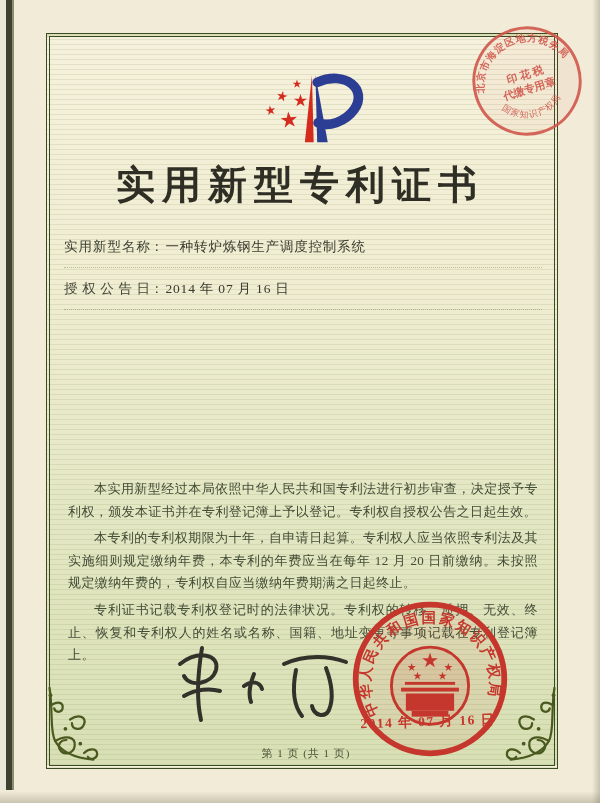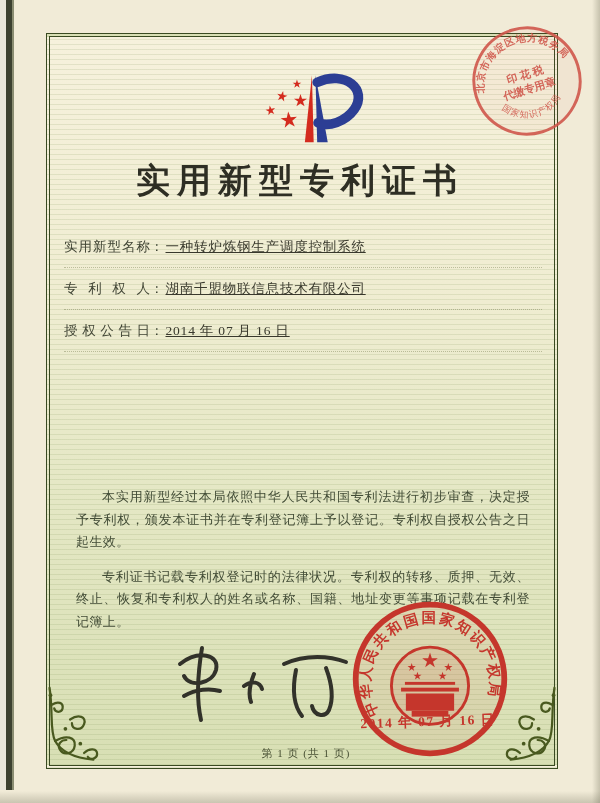--- a/index.html
+++ b/index.html
@@ -31,42 +31,42 @@
       linear-gradient(180deg,#f6f1dc 0%,#f0edd2 34%,#e4e7c4 64%,#d8dfb4 100%);
   }
   .cert-no{
     position:absolute;left:76px;top:72px;
     font-size:13.5px;color:#45483a;letter-spacing:2.5px;
   }
   .logo{position:absolute;left:238px;top:68px;width:132px;height:92px;}
   .tax-stamp{position:absolute;left:468px;top:22px;width:118px;height:118px;transform:rotate(-17deg);opacity:.88;}
   .title{
     position:absolute;left:0;top:158px;width:100%;
-    text-align:center;font-size:34px;font-weight:bold;color:#2e2e24;letter-spacing:7px;
+    text-align:center;font-size:39px;font-weight:bold;color:#2e2e24;letter-spacing:7px;
   }
   .fields{position:absolute;left:64px;top:226px;width:478px;}
   .field-row{
     height:42px;box-sizing:border-box;padding-top:12px;
     font-size:13.5px;color:#3e4434;
     border-bottom:1px dotted rgba(110,116,72,.40);
     white-space:nowrap;
   }
   .f-label{
     display:inline-block;width:86px;
     text-align:justify;text-align-last:justify;
     color:#424636;
   }
   .f-colon{margin:0 2px 0 0;}
-  .f-value{letter-spacing:.8px;color:#39392d;text-decoration:underline;}
+  .f-value{letter-spacing:.8px;color:#39392d;}
   .body-text{
     position:absolute;left:64px;top:474px;width:478px;
     font-size:13px;line-height:22.6px;color:#424c36;
     text-align:justify;letter-spacing:.4px;
   }
-  .body-text p{margin:12px;text-indent:2em;}
+  .body-text p{margin:4px;text-indent:2em;}
   .signer{position:absolute;left:84px;top:662px;font-size:14px;color:#33362a;line-height:27px;font-weight:bold;letter-spacing:2px;}
   .signature{position:absolute;left:150px;top:634px;width:210px;height:96px;}
   .seal{position:absolute;left:348px;top:597px;width:164px;height:164px;}
   .seal-date{
     position:absolute;left:348px;top:713px;width:160px;text-align:center;
     font-size:13.5px;font-weight:bold;color:#c5362c;letter-spacing:1.5px;
     transform:rotate(-2deg);
   }
   .footer{
     position:absolute;left:0;top:746px;width:100%;text-align:center;
@@ -154,29 +154,27 @@
     <text x="60" y="72" text-anchor="middle" font-size="11" font-weight="bold" fill="#cf5348">代缴专用章</text>
   </svg>
 
   <div class="title">实用新型专利证书</div>
 
   <div class="fields">
     <div class="field-row">
       <span class="f-label">实用新型名称</span><span class="f-colon">：</span><span class="f-value">一种转炉炼钢生产调度控制系统</span>
     </div>
     <div class="field-row">
-      <span class="f-label">专利权人</span><span class="f-colon">：</span><span class="f-value">湖南千盟物联信息技术有限公司</span>
-    </div>
-    <div class="field-row">
       <span class="f-label">授权公告日</span><span class="f-colon">：</span><span class="f-value">2014 年 07 月 16 日</span>
     </div>
   </div>
 
   <div class="body-text">
     <p>本实用新型经过本局依照中华人民共和国专利法进行初步审查，决定授予专利权，颁发本证书并在专利登记簿上予以登记。专利权自授权公告之日起生效。</p>
+    <p>本专利的专利权期限为十年，自申请日起算。专利权人应当依照专利法及其实施细则规定缴纳年费，本专利的年费应当在每年 12 月 20 日前缴纳。未按照规定缴纳年费的，专利权自应当缴纳年费期满之日起终止。</p>
     <p>专利证书记载专利权登记时的法律状况。专利权的转移、质押、无效、终止、恢复和专利权人的姓名或名称、国籍、地址变更等事项记载在专利登记簿上。</p>
   </div>
 
 
   <svg class="signature" viewBox="0 0 210 96">
     <g fill="none" stroke="#32322a" stroke-width="4" stroke-linecap="round">
       <path d="M52,14 C48,38 46,64 51,86"></path>
       <path d="M30,30 C48,16 70,20 66,36 C62,50 40,54 34,42"></path>
       <path d="M34,62 C46,55 60,54 70,57"></path>
       <path d="M104,40 C100,50 98,60 101,68 M94,52 C102,46 110,48 112,55"></path>

